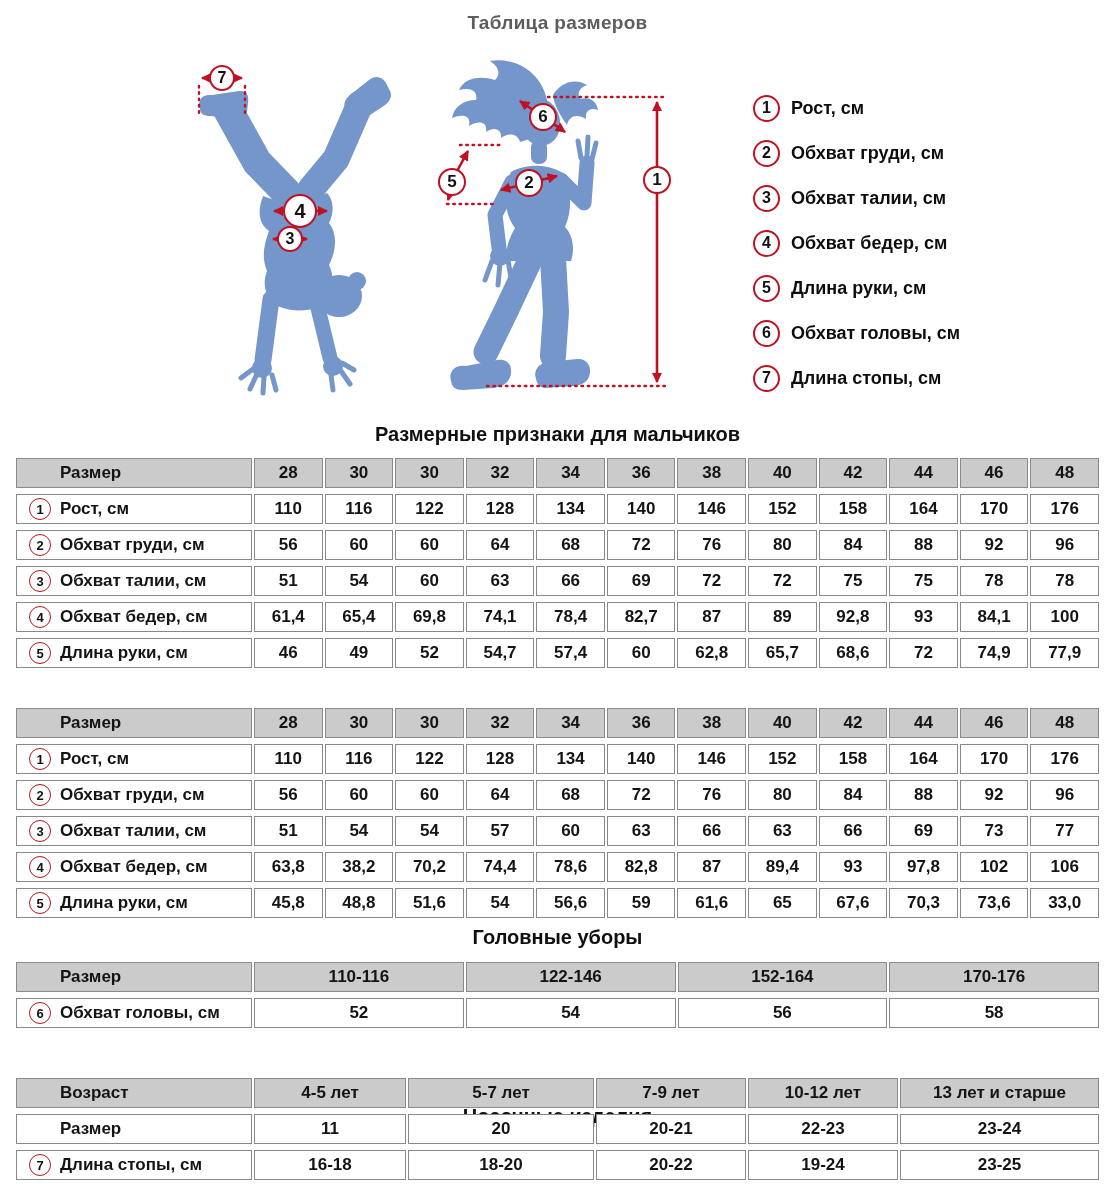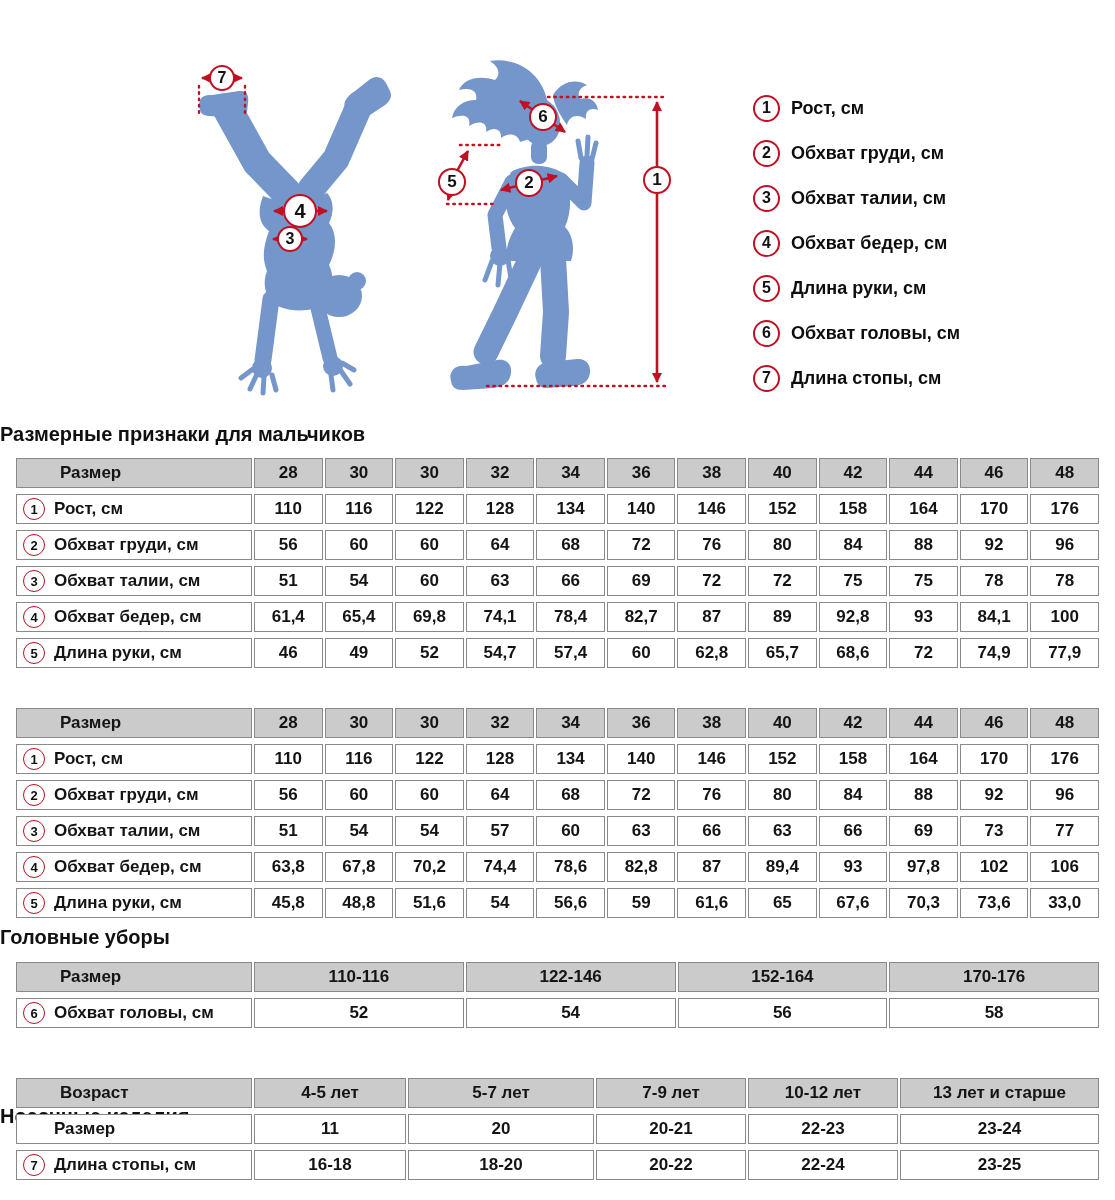--- a/index.html
+++ b/index.html
@@ -18,50 +18,51 @@
   .mk.big{width:34px;height:34px;font-size:20px;}
   .mk.small{width:26px;height:26px;font-size:16px;}
 
   .legend{position:absolute;left:753px;top:94px;z-index:2;display:flex;flex-direction:column;gap:17px;}
   .lg-item{display:flex;align-items:center;gap:11px;height:28px;}
   .lg-circ{width:27px;height:27px;box-sizing:border-box;border:2.2px solid #c01022;border-radius:50%;
     display:flex;align-items:center;justify-content:center;font-size:16px;font-weight:700;color:#111;flex:0 0 27px;}
   .lg-label{font-size:18px;font-weight:700;color:#0d0d0d;white-space:nowrap;}
 
   
-  .sec-title{position:absolute;left:0;width:100%;margin:0;text-align:left;
+  .sec-title{position:absolute;left:0;width:100%;margin:0;text-align:center;
     font-size:20px;font-weight:700;color:#101010;}
 
   
   table.sz{position:absolute;left:14px;width:1087px;border-collapse:separate;
     border-spacing:2px 6px;table-layout:fixed;}
   .sz th,.sz td{border:1px solid #898989;height:28px;font-size:17px;font-weight:700;color:#141414;
     padding:0;vertical-align:middle;background:#fff;overflow:hidden;white-space:nowrap;}
   .sz th{background:#cbcbcb;}
   .sz .val{text-align:center;}
-  .sz .lbl{text-align:left;padding-left:6px;}
+  .sz .lbl{text-align:left;padding-left:12px;}
   .sz th.hdr-lbl{padding-left:43px;}
   .lbl .circ{display:inline-flex;width:22px;height:22px;box-sizing:border-box;border:1.8px solid #b5121f;
     border-radius:50%;align-items:center;justify-content:center;font-size:13px;font-weight:700;
     margin-right:9px;vertical-align:middle;color:#111;}
   .lbl .circ.ghost{border-color:transparent;}
   .lbl .lbl-t{vertical-align:middle;}
   col.col-label{width:236px;}
   #socks-table col.col-d0{width:152px;}
   #socks-table col.col-d1{width:186px;}
   #socks-table col.col-d2{width:150px;}
   #socks-table col.col-d3{width:150px;}
   #socks-table col.col-d4{width:199px;}
   .dot{stroke-dasharray:1.5 4.8;stroke-linecap:round;stroke-width:2.4;}
 </style>
 </head>
 <body>
 
 <div class="page">
 
+  <h1 class="page-title">Таблица размеров</h1>
 
   <div class="fig">
     <svg width="1115" height="420" viewBox="0 0 1115 420">
       <defs>
         <marker id="ah" viewBox="0 0 10 10" refX="9" refY="5" markerWidth="4" markerHeight="4" orient="auto-start-reverse">
           <path d="M0,0 L10,5 L0,10 Z" fill="#c01022"></path>
         </marker>
       </defs>
 
       <g fill="#7596ca" stroke="none">
@@ -355,21 +356,21 @@
           <td class="val">66</td>
           <td class="val">63</td>
           <td class="val">66</td>
           <td class="val">69</td>
           <td class="val">73</td>
           <td class="val">77</td>
         </tr>
         <tr>
           <td class="lbl"><span class="circ">4</span><span class="lbl-t">Обхват бедер, см</span></td>
           <td class="val">63,8</td>
-          <td class="val">67,8</td>
+          <td class="val">38,2</td>
           <td class="val">70,2</td>
           <td class="val">74,4</td>
           <td class="val">78,6</td>
           <td class="val">82,8</td>
           <td class="val">87</td>
           <td class="val">89,4</td>
           <td class="val">93</td>
           <td class="val">97,8</td>
           <td class="val">102</td>
           <td class="val">106</td>
@@ -448,19 +449,19 @@
           <td class="val">20</td>
           <td class="val">20-21</td>
           <td class="val">22-23</td>
           <td class="val">23-24</td>
         </tr>
         <tr>
           <td class="lbl"><span class="circ">7</span><span class="lbl-t">Длина стопы, см</span></td>
           <td class="val">16-18</td>
           <td class="val">18-20</td>
           <td class="val">20-22</td>
-          <td class="val">22-24</td>
+          <td class="val">19-24</td>
           <td class="val">23-25</td>
         </tr>
       </tbody>
     </table>
 
 </div>
 
 </body></html>

